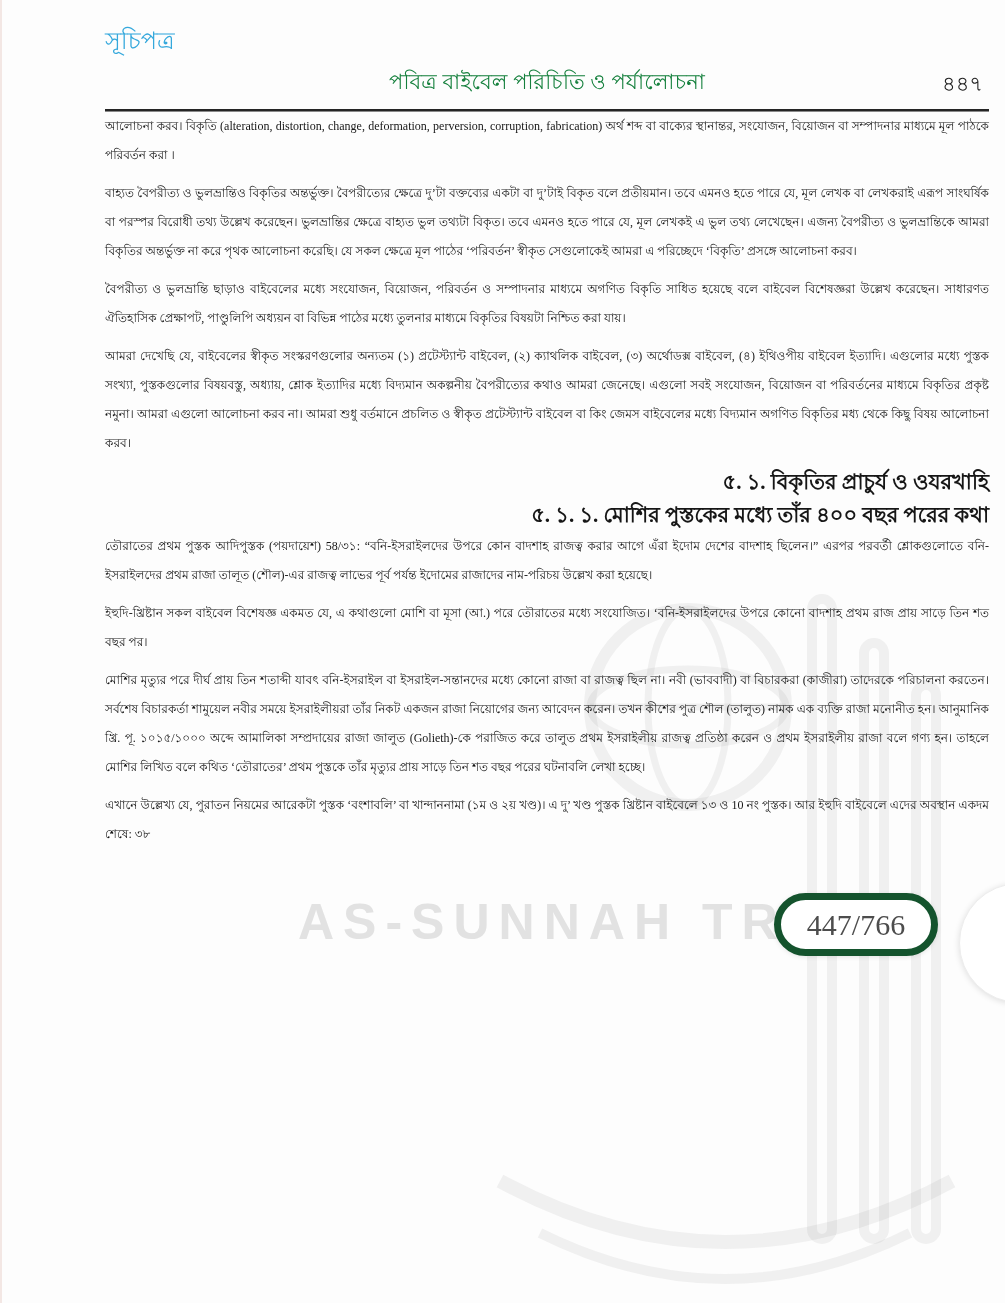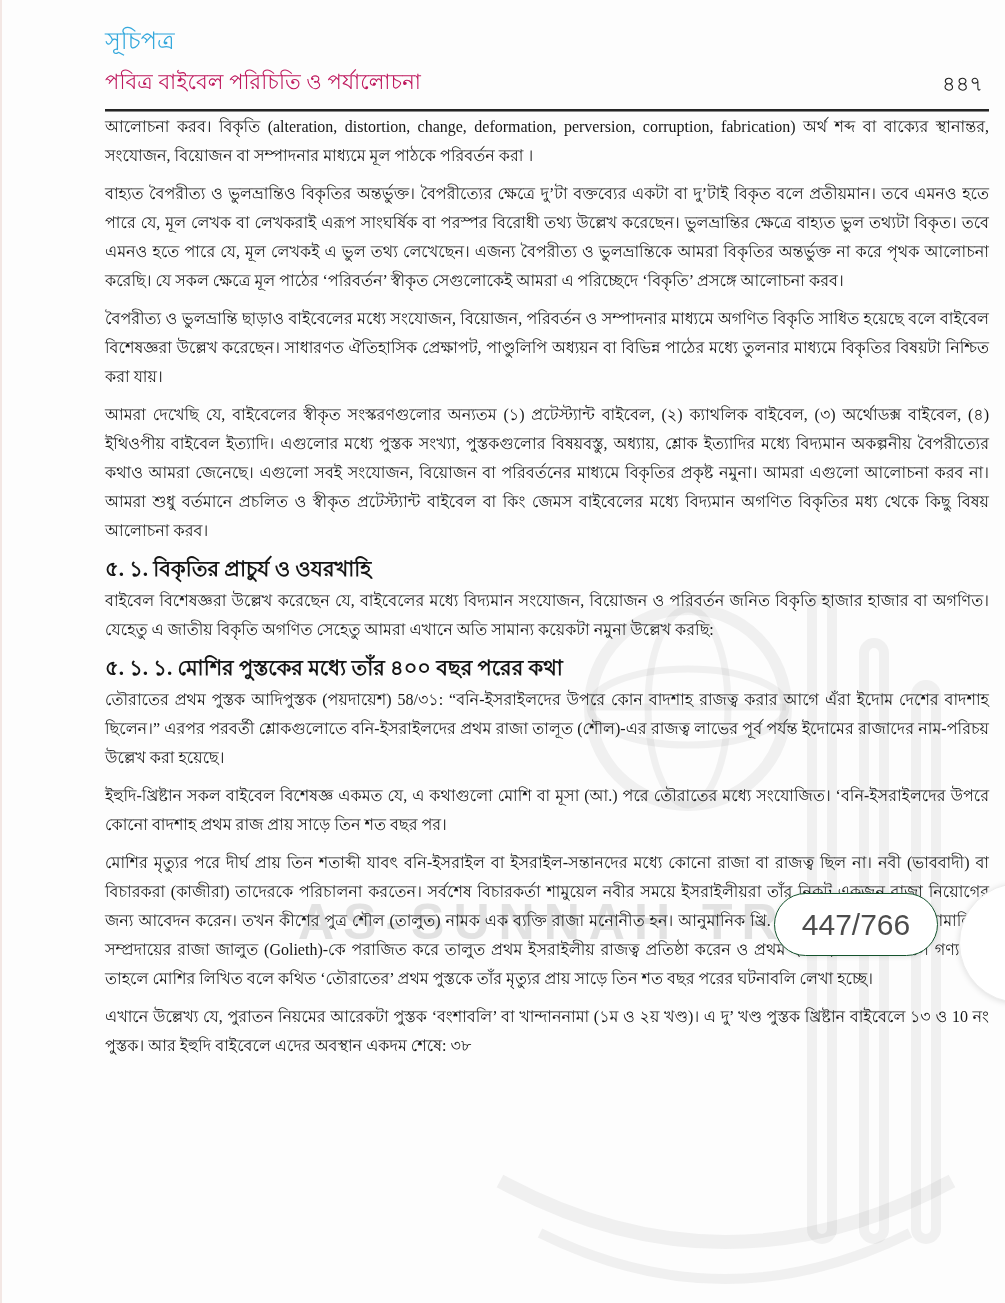--- a/index.html
+++ b/index.html
@@ -25,23 +25,24 @@
     cursor: pointer;
   }
   .header {
     position: absolute;
     left: 103px;
     top: 66px;
     width: 884px;
     z-index: 2;
   }
   .header-title {
+    text-align: center;
     font-size: 21px;
     letter-spacing: 0.2px;
-    color: #be185d;
+    color: #15803d;
   }
   .header-pagenum {
     position: absolute;
     right: 6px;
     top: 2px;
     font-size: 21px;
     color: #1b1b1b;
     margin-left: 36px;
   }
   .header-rule {
@@ -52,30 +53,30 @@
   }
   .body-text {
     position: absolute;
     left: 103px;
     top: 112px;
     width: 884px;
     z-index: 1;
     text-align: justify;
   }
   .body-text p.p {
-    font-size: 16px;
+    font-size: 12px;
     line-height: 29px;
     margin: 0 0 9px 0;
   }
   .body-text h3.h1, .body-text h3.h2 {
     font-size: 21px;
     line-height: 30px;
     font-weight: bold;
     margin: 3px 0 2px 0;
-    text-align: left;
+    text-align: right;
   }
   .watermark-text {
     position: absolute;
     left: 296px;
     top: 893px;
     z-index: 0;
     font-family: "Liberation Sans", sans-serif;
     font-weight: bold;
     font-size: 50px;
     letter-spacing: 9px;
@@ -88,28 +89,28 @@
     top: 585px;
     z-index: 0;
   }
   .page-indicator {
     position: absolute;
     left: 772px;
     top: 893px;
     width: 164px;
     height: 63px;
     background: #ffffff;
-    border: 1px solid #14532d;
+    border: 7px solid #14532d;
     border-radius: 32px;
     box-shadow: 0 1px 5px rgba(0,0,0,0.10);
     display: flex;
     align-items: center;
     justify-content: center;
     z-index: 3;
-    font-family: Liberation Sans, sans-serif;
+    font-family: Liberation Serif, serif;
     font-size: 30px;
     color: #4d4d4d;
   }
   .fab-button {
     position: absolute;
     left: 957px;
     top: 883px;
     width: 120px;
     height: 120px;
     border-radius: 50%;
@@ -148,21 +149,20 @@
     <div class="header-pagenum">৪৪৭</div>
     <div class="header-rule"></div>
   </div>
 
   <div class="body-text">
       <p class="p">আলোচনা করব। বিকৃতি (alteration, distortion, change, deformation, perversion, corruption, fabrication) অর্থ শব্দ বা বাক্যের স্থানান্তর, সংযোজন, বিয়োজন বা সম্পাদনার মাধ্যমে মূল পাঠকে পরিবর্তন করা ।</p>
       <p class="p">বাহ্যত বৈপরীত্য ও ভুলভ্রান্তিও বিকৃতির অন্তর্ভুক্ত। বৈপরীত্যের ক্ষেত্রে দু’টা বক্তব্যের একটা বা দু’টাই বিকৃত বলে প্রতীয়মান। তবে এমনও হতে পারে যে, মূল লেখক বা লেখকরাই এরূপ সাংঘর্ষিক বা পরস্পর বিরোধী তথ্য উল্লেখ করেছেন। ভুলভ্রান্তির ক্ষেত্রে বাহ্যত ভুল তথ্যটা বিকৃত। তবে এমনও হতে পারে যে, মূল লেখকই এ ভুল তথ্য লেখেছেন। এজন্য বৈপরীত্য ও ভুলভ্রান্তিকে আমরা বিকৃতির অন্তর্ভুক্ত না করে পৃথক আলোচনা করেছি। যে সকল ক্ষেত্রে মূল পাঠের ‘পরিবর্তন’ স্বীকৃত সেগুলোকেই আমরা এ পরিচ্ছেদে ‘বিকৃতি’ প্রসঙ্গে আলোচনা করব।</p>
       <p class="p">বৈপরীত্য ও ভুলভ্রান্তি ছাড়াও বাইবেলের মধ্যে সংযোজন, বিয়োজন, পরিবর্তন ও সম্পাদনার মাধ্যমে অগণিত বিকৃতি সাধিত হয়েছে বলে বাইবেল বিশেষজ্ঞরা উল্লেখ করেছেন। সাধারণত ঐতিহাসিক প্রেক্ষাপট, পাণ্ডুলিপি অধ্যয়ন বা বিভিন্ন পাঠের মধ্যে তুলনার মাধ্যমে বিকৃতির বিষয়টা নিশ্চিত করা যায়।</p>
       <p class="p">আমরা দেখেছি যে, বাইবেলের স্বীকৃত সংস্করণগুলোর অন্যতম (১) প্রটেস্ট্যান্ট বাইবেল, (২) ক্যাথলিক বাইবেল, (৩) অর্থোডক্স বাইবেল, (৪) ইথিওপীয় বাইবেল ইত্যাদি। এগুলোর মধ্যে পুস্তক সংখ্যা, পুস্তকগুলোর বিষয়বস্তু, অধ্যায়, শ্লোক ইত্যাদির মধ্যে বিদ্যমান অকল্পনীয় বৈপরীত্যের কথাও আমরা জেনেছে। এগুলো সবই সংযোজন, বিয়োজন বা পরিবর্তনের মাধ্যমে বিকৃতির প্রকৃষ্ট নমুনা। আমরা এগুলো আলোচনা করব না। আমরা শুধু বর্তমানে প্রচলিত ও স্বীকৃত প্রটেস্ট্যান্ট বাইবেল বা কিং জেমস বাইবেলের মধ্যে বিদ্যমান অগণিত বিকৃতির মধ্য থেকে কিছু বিষয় আলোচনা করব।</p>
       <h3 class="h1">৫. ১. বিকৃতির প্রাচুর্য ও ওযরখাহি</h3>
-      <p class="p">বাইবেল বিশেষজ্ঞরা উল্লেখ করেছেন যে, বাইবেলের মধ্যে বিদ্যমান সংযোজন, বিয়োজন ও পরিবর্তন জনিত বিকৃতি হাজার হাজার বা অগণিত। যেহেতু এ জাতীয় বিকৃতি অগণিত সেহেতু আমরা এখানে অতি সামান্য কয়েকটা নমুনা উল্লেখ করছি:</p>
       <h3 class="h2">৫. ১. ১. মোশির পুস্তকের মধ্যে তাঁর ৪০০ বছর পরের কথা</h3>
       <p class="p">তৌরাতের প্রথম পুস্তক আদিপুস্তক (পয়দায়েশ) 58/৩১: “বনি-ইসরাইলদের উপরে কোন বাদশাহ রাজত্ব করার আগে এঁরা ইদোম দেশের বাদশাহ ছিলেন।” এরপর পরবর্তী শ্লোকগুলোতে বনি-ইসরাইলদের প্রথম রাজা তালূত (শৌল)-এর রাজত্ব লাভের পূর্ব পর্যন্ত ইদোমের রাজাদের নাম-পরিচয় উল্লেখ করা হয়েছে।</p>
       <p class="p">ইহুদি-খ্রিষ্টান সকল বাইবেল বিশেষজ্ঞ একমত যে, এ কথাগুলো মোশি বা মূসা (আ.) পরে তৌরাতের মধ্যে সংযোজিত। ‘বনি-ইসরাইলদের উপরে কোনো বাদশাহ প্রথম রাজ প্রায় সাড়ে তিন শত বছর পর।</p>
       <p class="p">মোশির মৃত্যুর পরে দীর্ঘ প্রায় তিন শতাব্দী যাবৎ বনি-ইসরাইল বা ইসরাইল-সন্তানদের মধ্যে কোনো রাজা বা রাজত্ব ছিল না। নবী (ভাববাদী) বা বিচারকরা (কাজীরা) তাদেরকে পরিচালনা করতেন। সর্বশেষ বিচারকর্তা শামুয়েল নবীর সময়ে ইসরাইলীয়রা তাঁর নিকট একজন রাজা নিয়োগের জন্য আবেদন করেন। তখন কীশের পুত্র শৌল (তালুত) নামক এক ব্যক্তি রাজা মনোনীত হন। আনুমানিক খ্রি. পূ. ১০১৫/১০০০ অব্দে আমালিকা সম্প্রদায়ের রাজা জালুত (Golieth)-কে পরাজিত করে তালুত প্রথম ইসরাইলীয় রাজত্ব প্রতিষ্ঠা করেন ও প্রথম ইসরাইলীয় রাজা বলে গণ্য হন। তাহলে মোশির লিখিত বলে কথিত ‘তৌরাতের’ প্রথম পুস্তকে তাঁর মৃত্যুর প্রায় সাড়ে তিন শত বছর পরের ঘটনাবলি লেখা হচ্ছে।</p>
       <p class="p">এখানে উল্লেখ্য যে, পুরাতন নিয়মের আরেকটা পুস্তক ‘বংশাবলি’ বা খান্দাননামা (১ম ও ২য় খণ্ড)। এ দু’ খণ্ড পুস্তক খ্রিষ্টান বাইবেলে ১৩ ও 10 নং পুস্তক। আর ইহুদি বাইবেলে এদের অবস্থান একদম শেষে: ৩৮</p>
     </div>
 
   <div class="page-indicator">447/766</div>
 
   <div class="fab-button"></div>

